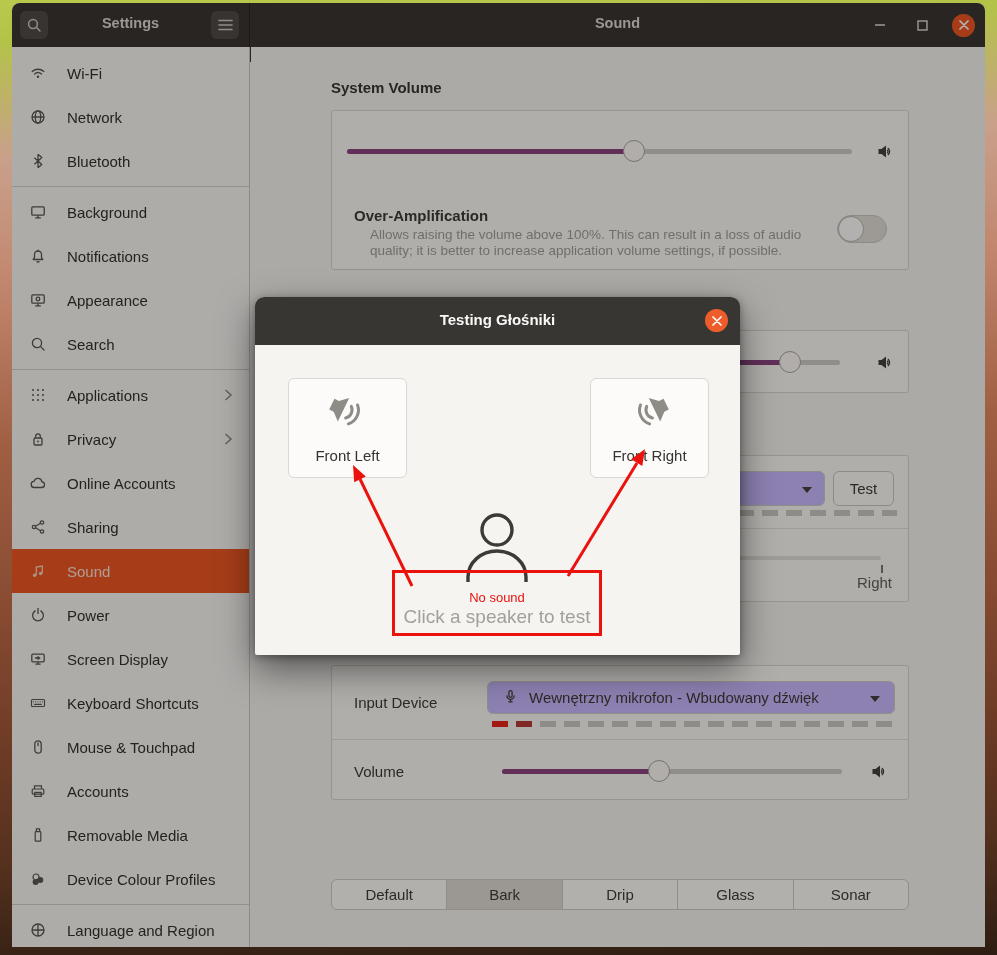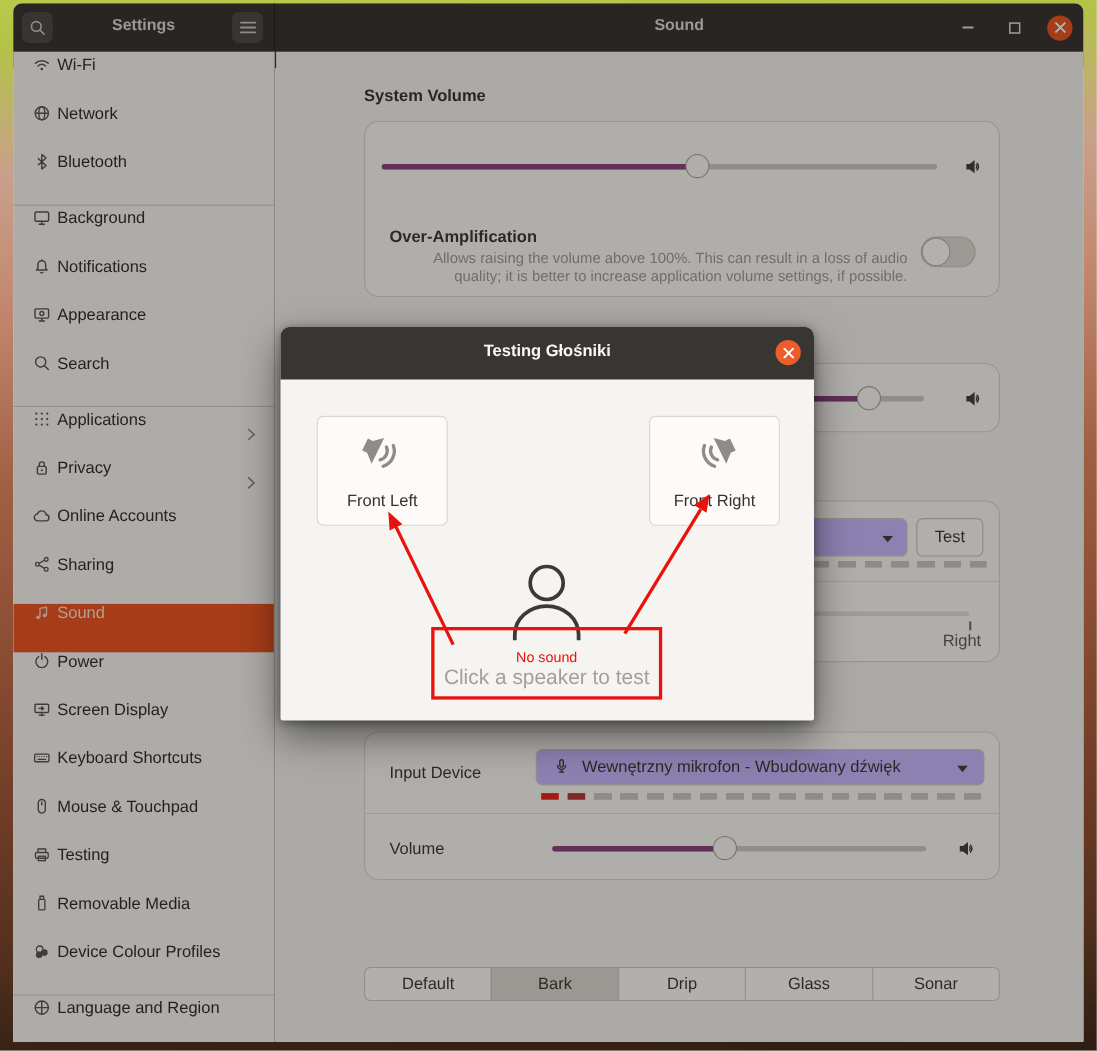--- a/index.html
+++ b/index.html
@@ -19,31 +19,31 @@
     font-weight:bold; font-size:14.5px; color:#d9d6d2; }
   .tb-btn { position:absolute; top:8px; width:28px; height:28px; border-radius:6px;
     background:#4a4744; display:flex; align-items:center; justify-content:center; }
   .win-controls { position:absolute; right:10px; top:0; height:44px; display:flex; align-items:center; gap:18px; }
   .wc { width:24px; height:24px; display:flex; align-items:center; justify-content:center; }
   .close-circle { width:23px; height:23px; border-radius:50%; background:#E95420;
     display:flex; align-items:center; justify-content:center; }
   
   .sidebar { position:absolute; left:0; top:44px; width:238px; bottom:0;
     background:#f4f2ef; border-right:1px solid #c6c2bd; padding-top:4px; overflow:hidden; }
-  .side-item { height:44px; display:flex; align-items:flex-start; padding-left:18px; gap:6px;
+  .side-item { height:44px; display:flex; align-items:center; padding-left:18px; gap:21px;
     font-size:15px; color:#2f2c29; position:relative; }
   .side-item .lbl { flex:1; }
   .side-item.selected { background:#E95420; color:#f6ddd0; }
   .side-sep { height:1px; background:#cfcbc6; margin:3px 0; }
   .chev { position:absolute; right:16px; top:15px; }
   .icon16 { width:16px; height:16px; flex:0 0 16px; }
   
   .main { position:absolute; left:239px; top:44px; right:0; bottom:0; background:#f1efec; overflow:hidden; }
   .hgroup { position:absolute; font-weight:bold; font-size:15px; color:#35322e; }
-  .card { position:absolute; background:#f7f5f2; border:1px solid #d5d1cb; border-radius:13px;text-align:right; }
+  .card { position:absolute; background:#f7f5f2; border:1px solid #d5d1cb; border-radius:3px; }
   .track { position:absolute; height:5px; border-radius:2.5px; background:#cbc7c3; }
   .fill  { position:absolute; left:0; top:0; bottom:0; border-radius:2.5px; background:#86407b; }
   .handle{ position:absolute; width:22px; height:22px; border-radius:50%;
     background:#f6f4f1; border:1px solid #a5a19b; }
   .rowlabel { position:absolute; font-size:15px; color:#3a3733; }
   .desc { position:absolute; font-size:13.5px; line-height:1.16; color:#9d9994; width:455px; }
   .toggle { position:absolute; width:50px; height:28px; border-radius:14px;
     background:#dcd8d3; border:1px solid #c4c0ba; }
   .toggle .knob { position:absolute; left:0px; top:0px; width:26px; height:26px; border-radius:50%;
     background:#fbfaf8; border:1px solid #b5b1ac; }
@@ -261,21 +261,21 @@
           <path d="M8 4v2.6"></path>
         </svg>
       <span class="lbl">Mouse &amp; Touchpad</span>
     </div>
     <div class="side-item">
       <svg class="icon16" viewBox="0 0 16 16" fill="none" stroke="#56524d" stroke-width="1.2">
           <path d="M4.5 6V2.8h7V6"></path>
           <rect x="2.2" y="6" width="11.6" height="5.2" rx="1"></rect>
           <rect x="4.8" y="9.4" width="6.4" height="4"></rect>
         </svg>
-      <span class="lbl">Testing</span>
+      <span class="lbl">Accounts</span>
     </div>
     <div class="side-item">
       <svg class="icon16" viewBox="0 0 16 16" fill="none" stroke="#56524d" stroke-width="1.2">
           <rect x="5.2" y="4.6" width="5.6" height="9.6" rx="0.8"></rect>
           <path d="M6.4 4.6V1.8h3.2v2.8M7.3 3.2h.01M8.8 3.2h.01"></path>
         </svg>
       <span class="lbl">Removable Media</span>
     </div>
     <div class="side-item">
       <svg class="icon16" viewBox="0 0 16 16">

